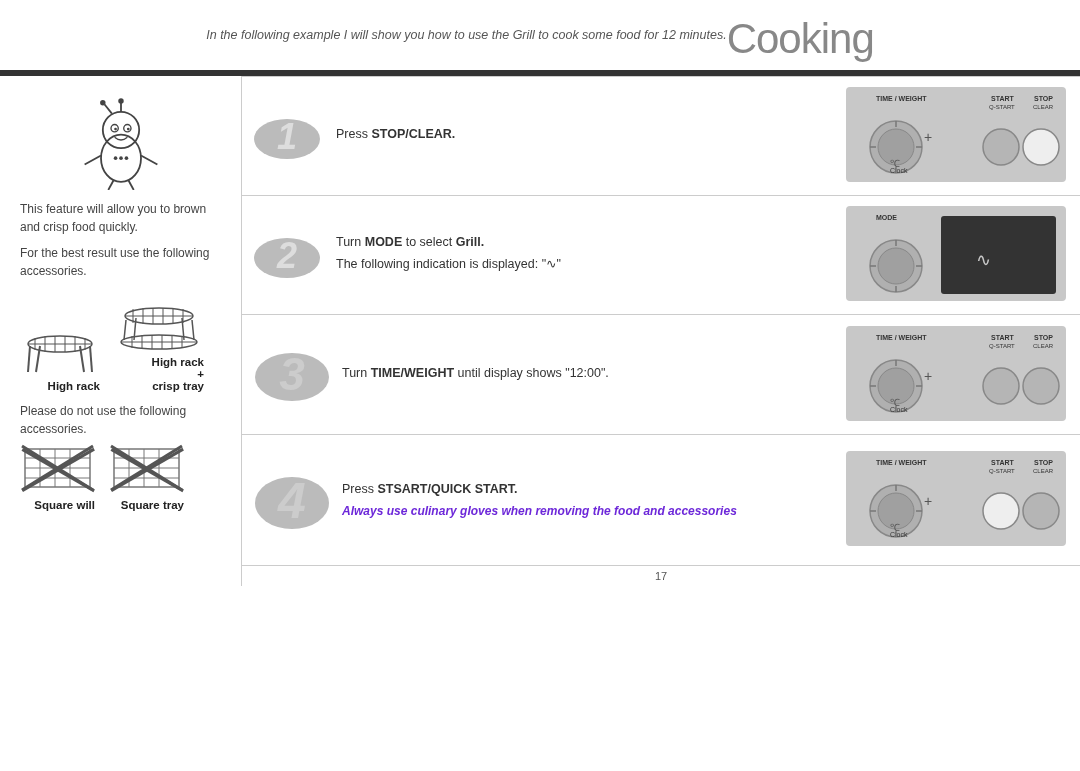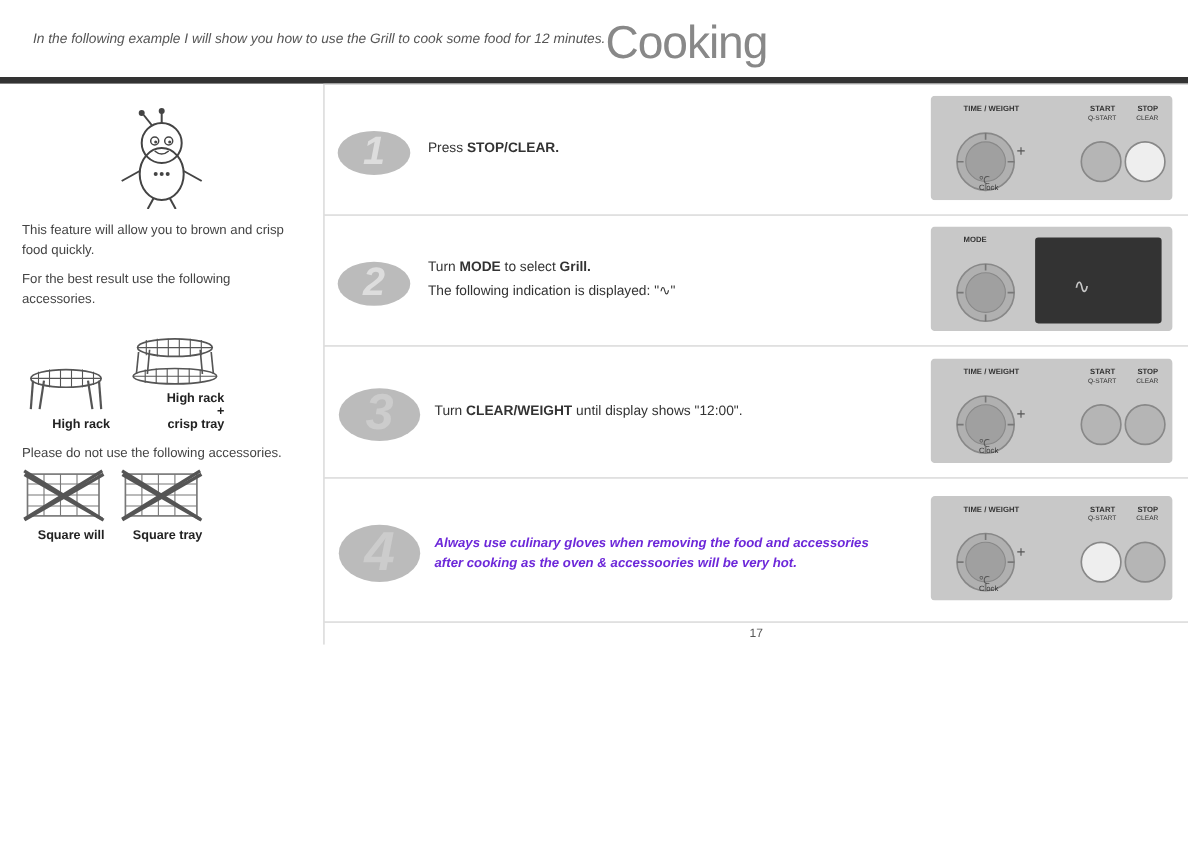--- a/index.html
+++ b/index.html
@@ -9,21 +9,21 @@
       background: #fff;
       font-family: Arial, Helvetica, sans-serif;
       font-size: 13px;
       color: #333;
       overflow: hidden;
     }
 
     
     .header {
       display: flex;
-      justify-content: flex-start;
+      justify-content: center;
       align-items: flex-start;
       padding: 18px 30px 10px 30px;
     }
     .header-subtitle {
       font-size: 12.5px;
       color: #555;
       font-style: italic;
       max-width: 560px;
       margin-top: 10px;
     }
@@ -55,21 +55,21 @@
     }
 
     
     .main-content {
       display: flex;
       padding: 0;
     }
 
     
     .left-panel {
-      width: 295px;
+      width: 242px;
       padding: 14px 20px 10px 20px;
       border-right: 1px solid #ccc;
       flex-shrink: 0;
     }
 
     
     .mascot-area {
       display: flex;
       justify-content: center;
       margin-bottom: 10px;
@@ -438,21 +438,21 @@
 
     <div class="step-row" style="min-height:120px;">
       <div class="step-number" style="width:80px;height:70px;margin-right:10px;">
         <svg width="80" height="65" viewBox="0 0 80 65">
           <ellipse cx="40" cy="35" rx="37" ry="24" fill="#bbb"></ellipse>
           <text x="40" y="48" font-size="46" font-weight="bold" font-style="italic" fill="#ccc" text-anchor="middle" font-family="Arial">3</text>
         </svg>
       </div>
       <div class="step-content">
         <div class="instruction">
-          Turn <span class="bold-word">CLEAR/WEIGHT</span> until display shows "12:00".
+          Turn <span class="bold-word">TIME/WEIGHT</span> until display shows "12:00".
         </div>
       </div>
       <div class="panel-image">
         <svg width="220" height="95" viewBox="0 0 220 95">
           <rect x="0" y="0" width="220" height="95" rx="4" fill="#c8c8c8"></rect>
           <text x="30" y="14" font-size="7" fill="#333" font-family="Arial" font-weight="bold">TIME / WEIGHT</text>
           <text x="145" y="14" font-size="7" fill="#333" font-family="Arial" font-weight="bold">START</text>
           <text x="188" y="14" font-size="7" fill="#333" font-family="Arial" font-weight="bold">STOP</text>
           <text x="143" y="22" font-size="6" fill="#333" font-family="Arial">Q-START</text>
           <text x="187" y="22" font-size="6" fill="#333" font-family="Arial">CLEAR</text>
@@ -472,23 +472,25 @@
     </div>
 
     <div class="step-row" style="min-height:130px; border-bottom:none;">
       <div class="step-number" style="width:80px;height:75px;margin-right:10px;">
         <svg width="80" height="70" viewBox="0 0 80 70">
           <ellipse cx="40" cy="38" rx="37" ry="26" fill="#bbb"></ellipse>
           <text x="40" y="53" font-size="50" font-weight="bold" font-style="italic" fill="#ccc" text-anchor="middle" font-family="Arial">4</text>
         </svg>
       </div>
       <div class="step-content">
+        <div class="instruction">
+          Press <span class="bold-word">STSART/QUICK START.</span>
+        </div>
         <div class="bottom-note">
           <span>Always use culinary gloves when removing the food and accessories</span><br>
-          <span>after cooking as the oven &amp; accessoories will be very hot.</span>
         </div>
       </div>
       <div class="panel-image">
         <svg width="220" height="95" viewBox="0 0 220 95">
           <rect x="0" y="0" width="220" height="95" rx="4" fill="#c8c8c8"></rect>
           <text x="30" y="14" font-size="7" fill="#333" font-family="Arial" font-weight="bold">TIME / WEIGHT</text>
           <text x="145" y="14" font-size="7" fill="#333" font-family="Arial" font-weight="bold">START</text>
           <text x="188" y="14" font-size="7" fill="#333" font-family="Arial" font-weight="bold">STOP</text>
           <text x="143" y="22" font-size="6" fill="#333" font-family="Arial">Q-START</text>
           <text x="187" y="22" font-size="6" fill="#333" font-family="Arial">CLEAR</text>

